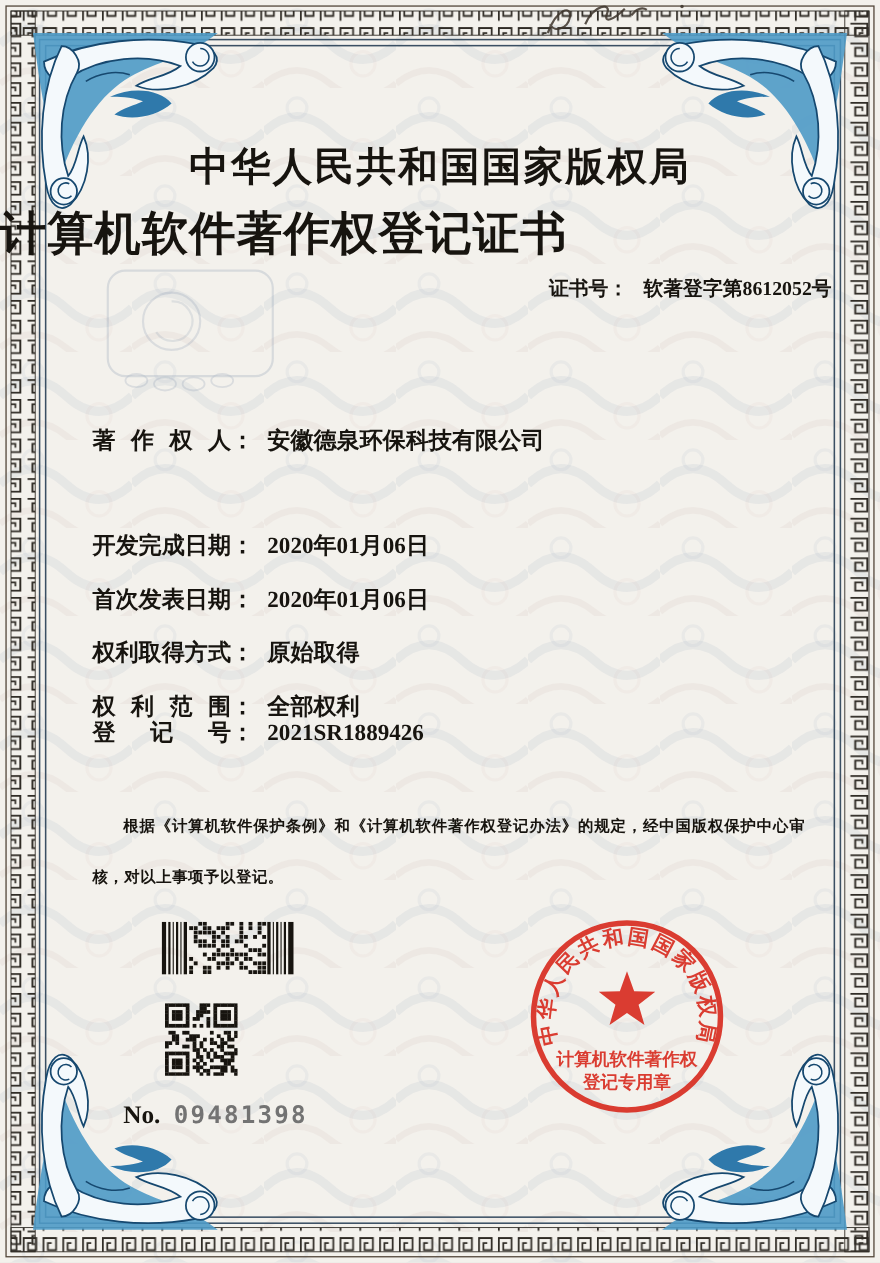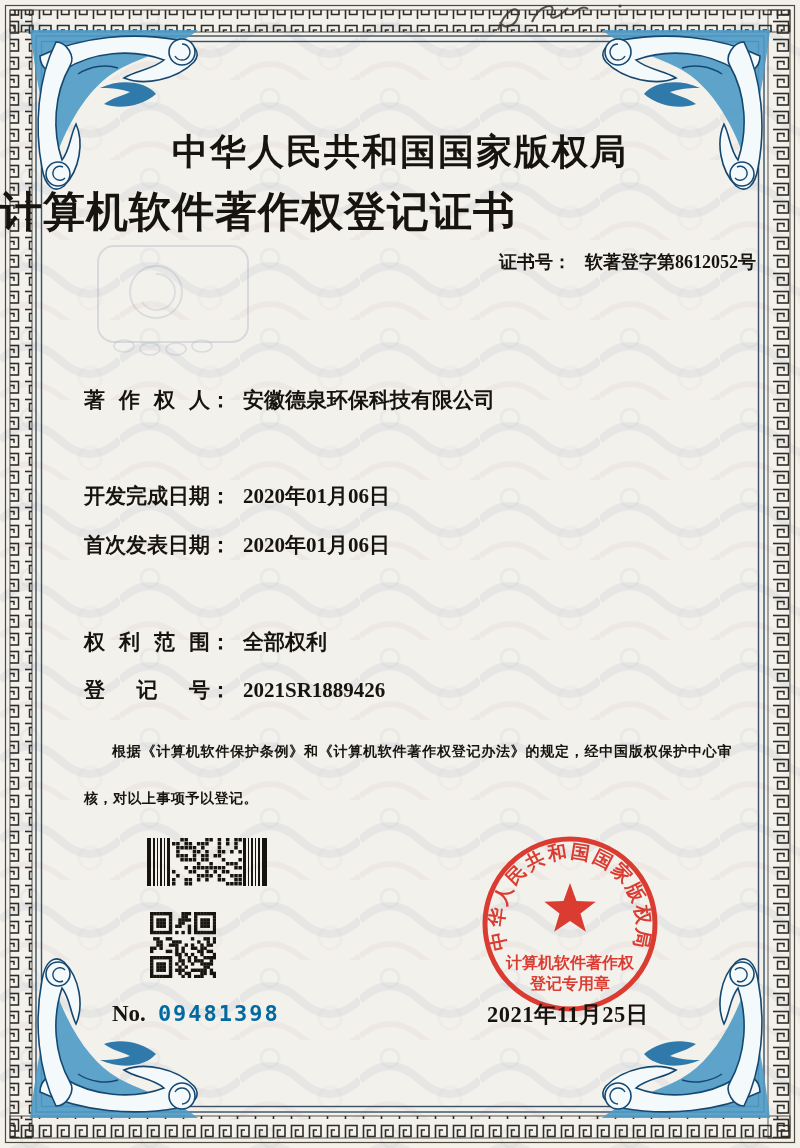--- a/index.html
+++ b/index.html
@@ -26,21 +26,21 @@
   .colon{display:inline-block;width:21px;}
   .fvalue{margin-left:12px;}
   .fvalue2{margin-left:159px;margin-top:4px;font-size:21px;font-weight:700;}
   .bodytext{
     left:84px;top:728px;width:648px;font-size:14px;font-weight:700;
     line-height:47px;text-indent:2em;text-align:justify;letter-spacing:0.5px;
   }
   .serial{left:112px;top:1001px;font-size:23px;font-weight:700;white-space:nowrap;}
   .serial .num{
     font-family:"DejaVu Sans Mono", monospace;font-size:22px;letter-spacing:2px;
-    color:#0369a1;margin-left:12px;font-weight:700;
+    color:#737373;margin-left:12px;font-weight:700;
   }
   .issuedate{left:487px;top:999px;font-size:22.5px;font-weight:700;letter-spacing:0.5px;z-index:6;}
   .stamp-faint{left:94px;top:242px;z-index:1;opacity:0.55;}
   .seal{left:478px;top:832px;z-index:5;opacity:0.93;}
   .bc{z-index:2;}
 </style>
 </head>
 <body>
 
 <div class="page">
@@ -122,26 +122,29 @@
   </div>
 
   <div class="abs field" style="top:482px">
     <span class="jl">开发完成日期</span><span class="colon">：</span><span class="fvalue">2020年01月06日</span>
   </div>
 
   <div class="abs field" style="top:531px">
     <span class="jl">首次发表日期</span><span class="colon">：</span><span class="fvalue">2020年01月06日</span>
   </div>
 
+  <div class="abs field" style="top:579px">
+    <span class="jl">权利取得方式</span><span class="colon">：</span><span class="fvalue">原始取得</span>
+  </div>
 
   <div class="abs field" style="top:628px">
     <span class="jl">权利范围</span><span class="colon">：</span><span class="fvalue">全部权利</span>
   </div>
 
-  <div class="abs field" style="top:676px">
+  <div class="abs field" style="top:652px">
     <span class="jl">登记号</span><span class="colon">：</span><span class="fvalue">2021SR1889426</span>
   </div>
 
   <div class="abs bodytext">根据《计算机软件保护条例》和《计算机软件著作权登记办法》的规定，经中国版权保护中心审核，对以上事项予以登记。</div>
 
   <svg id="barcode-svg" class="abs bc" style="left:147px;top:838px" width="120" height="48" viewBox="0 0 120 48" xmlns="http://www.w3.org/2000/svg">
       <rect x="0" y="0" width="4" height="48" fill="#17140f"></rect>
       <rect x="6" y="0" width="2" height="48" fill="#17140f"></rect>
       <rect x="10" y="0" width="1" height="48" fill="#17140f"></rect>
       <rect x="13" y="0" width="2" height="48" fill="#17140f"></rect>
@@ -467,21 +470,20 @@
       <rect x="44" y="62.857142857142854" width="3.392857142857143" height="3.392857142857143" fill="#17140f"></rect>
       <rect x="47.14285714285714" y="62.857142857142854" width="3.392857142857143" height="3.392857142857143" fill="#17140f"></rect>
       <rect x="50.285714285714285" y="62.857142857142854" width="3.392857142857143" height="3.392857142857143" fill="#17140f"></rect>
       <rect x="62.857142857142854" y="62.857142857142854" width="3.392857142857143" height="3.392857142857143" fill="#17140f"></rect>
     </svg>
 
   <div class="abs serial">
     <span>No.</span><span class="num">09481398</span>
   </div>
 
-  <div class="abs issuedate">2021年11月25日</div>
 
   <svg class="abs seal" width="184" height="184" viewBox="0 0 184 184" xmlns="http://www.w3.org/2000/svg">
     <g fill="#d92f23" font-family="Liberation Serif, serif" font-weight="bold">
       <circle cx="92" cy="92" r="85" fill="none" stroke="#d92f23" stroke-width="5"></circle>
       <path id="sealArc" d="M 28.9 115.6 A 67 67 0 1 1 155.1 115.6" fill="none"></path>
       <text font-size="19" letter-spacing="2.5">
         <textPath href="#sealArc" startOffset="50%" text-anchor="middle">中华人民共和国国家版权局</textPath>
       </text>
       <polygon points="92,51 98.5,69.1 117.7,69.7 102.5,81.4 107.9,99.8 92,89 76.1,99.8 81.5,81.4 66.3,69.7 85.5,69.1"></polygon>
       <text x="92" y="136" font-size="16" text-anchor="middle">计算机软件著作权</text>

